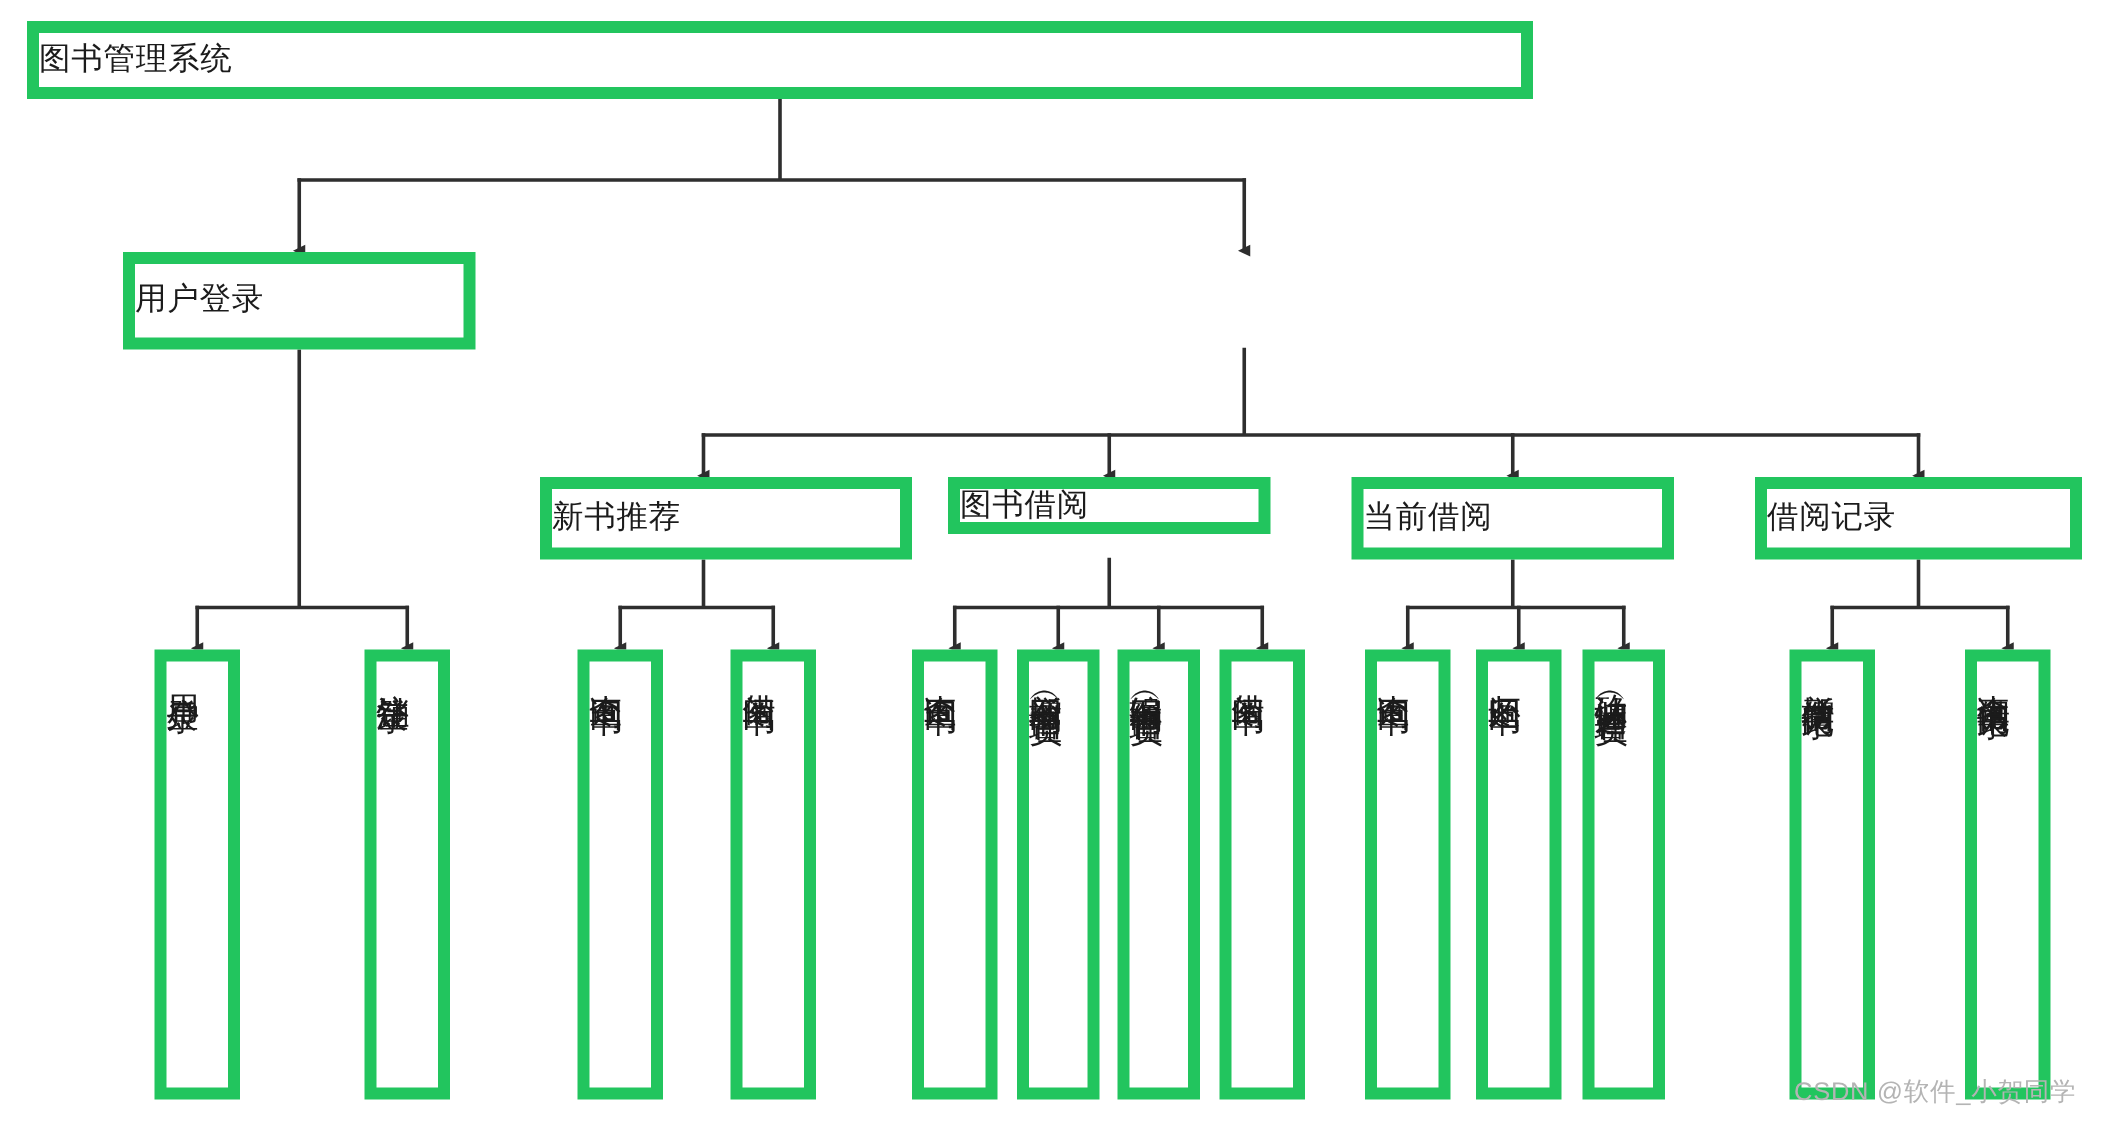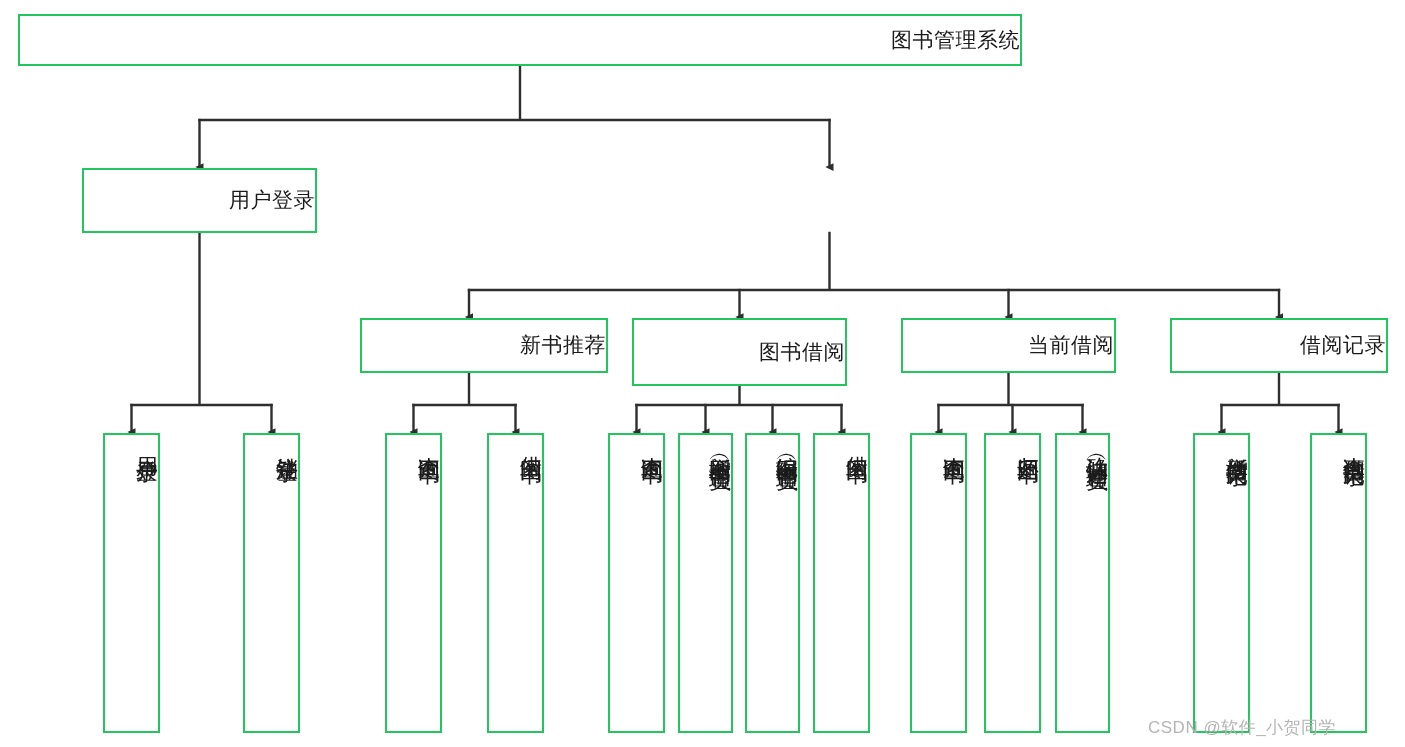--- a/index.html
+++ b/index.html
@@ -22,24 +22,24 @@
     left: 0;
     top: 0;
     width: 1405px;
     height: 747px;
     pointer-events: none;
   }
   .node {
     position: absolute;
     box-sizing: border-box;
     background: #ffffff;
-    border: 2px solid #22c55e;
+    border: 8px solid #22c55e;
     display: flex;
     align-items: center;
-    justify-content: flex-end;
+    justify-content: flex-start;
     color: #1b1b1b;
   }
   .node-label {
     display: block;
     text-align: center;
     line-height: 1.06;
   }
   
   .horiz .node-label {
     font-size: 21px;
@@ -111,21 +111,21 @@
     <span class="node-label">图书管理系统</span>
   </div>
 
   <div class="node horiz" style="left: 82px; top: 168px; width: 235px; height: 65px;">
     <span class="node-label">用户登录</span>
   </div>
 
   <div class="node horiz" style="left: 360px; top: 318px; width: 248px; height: 55px;">
     <span class="node-label">新书推荐</span>
   </div>
-  <div class="node horiz" style="left: 632px; top: 318px; width: 215px; height: 68px; padding-left: 32px;">
+  <div class="node horiz" style="left: 632px; top: 318px; width: 215px; height: 38px;">
     <span class="node-label">图书借阅</span>
   </div>
   <div class="node horiz" style="left: 1170px; top: 318px; width: 218px; height: 55px;">
     <span class="node-label">借阅记录</span>
   </div>
   <div class="node horiz" style="left: 901px; top: 318px; width: 215px; height: 55px;">
     <span class="node-label">当前借阅</span>
   </div>
 
   <div class="node vert" style="left: 103px; top: 433px; width: 57px; height: 300px;">
@@ -161,15 +161,15 @@
   <div class="node vert" style="left: 1055px; top: 433px; width: 55px; height: 300px;">
     <span class="node-label">确认归还（管理员）</span>
   </div>
   <div class="node vert" style="left: 1193px; top: 433px; width: 57px; height: 300px;">
     <span class="node-label">新增借阅记录</span>
   </div>
   <div class="node vert" style="left: 1310px; top: 433px; width: 57px; height: 300px;">
     <span class="node-label">查询借阅记录</span>
   </div>
 
-  <div class="watermark" style="left: 1148px; top: 716px;">CSDN @软件_小贺同学</div>
+  <div class="watermark" style="left: 1196px; top: 716px;">CSDN @软件_小贺同学</div>
 
 </div>
 
 </body></html>

